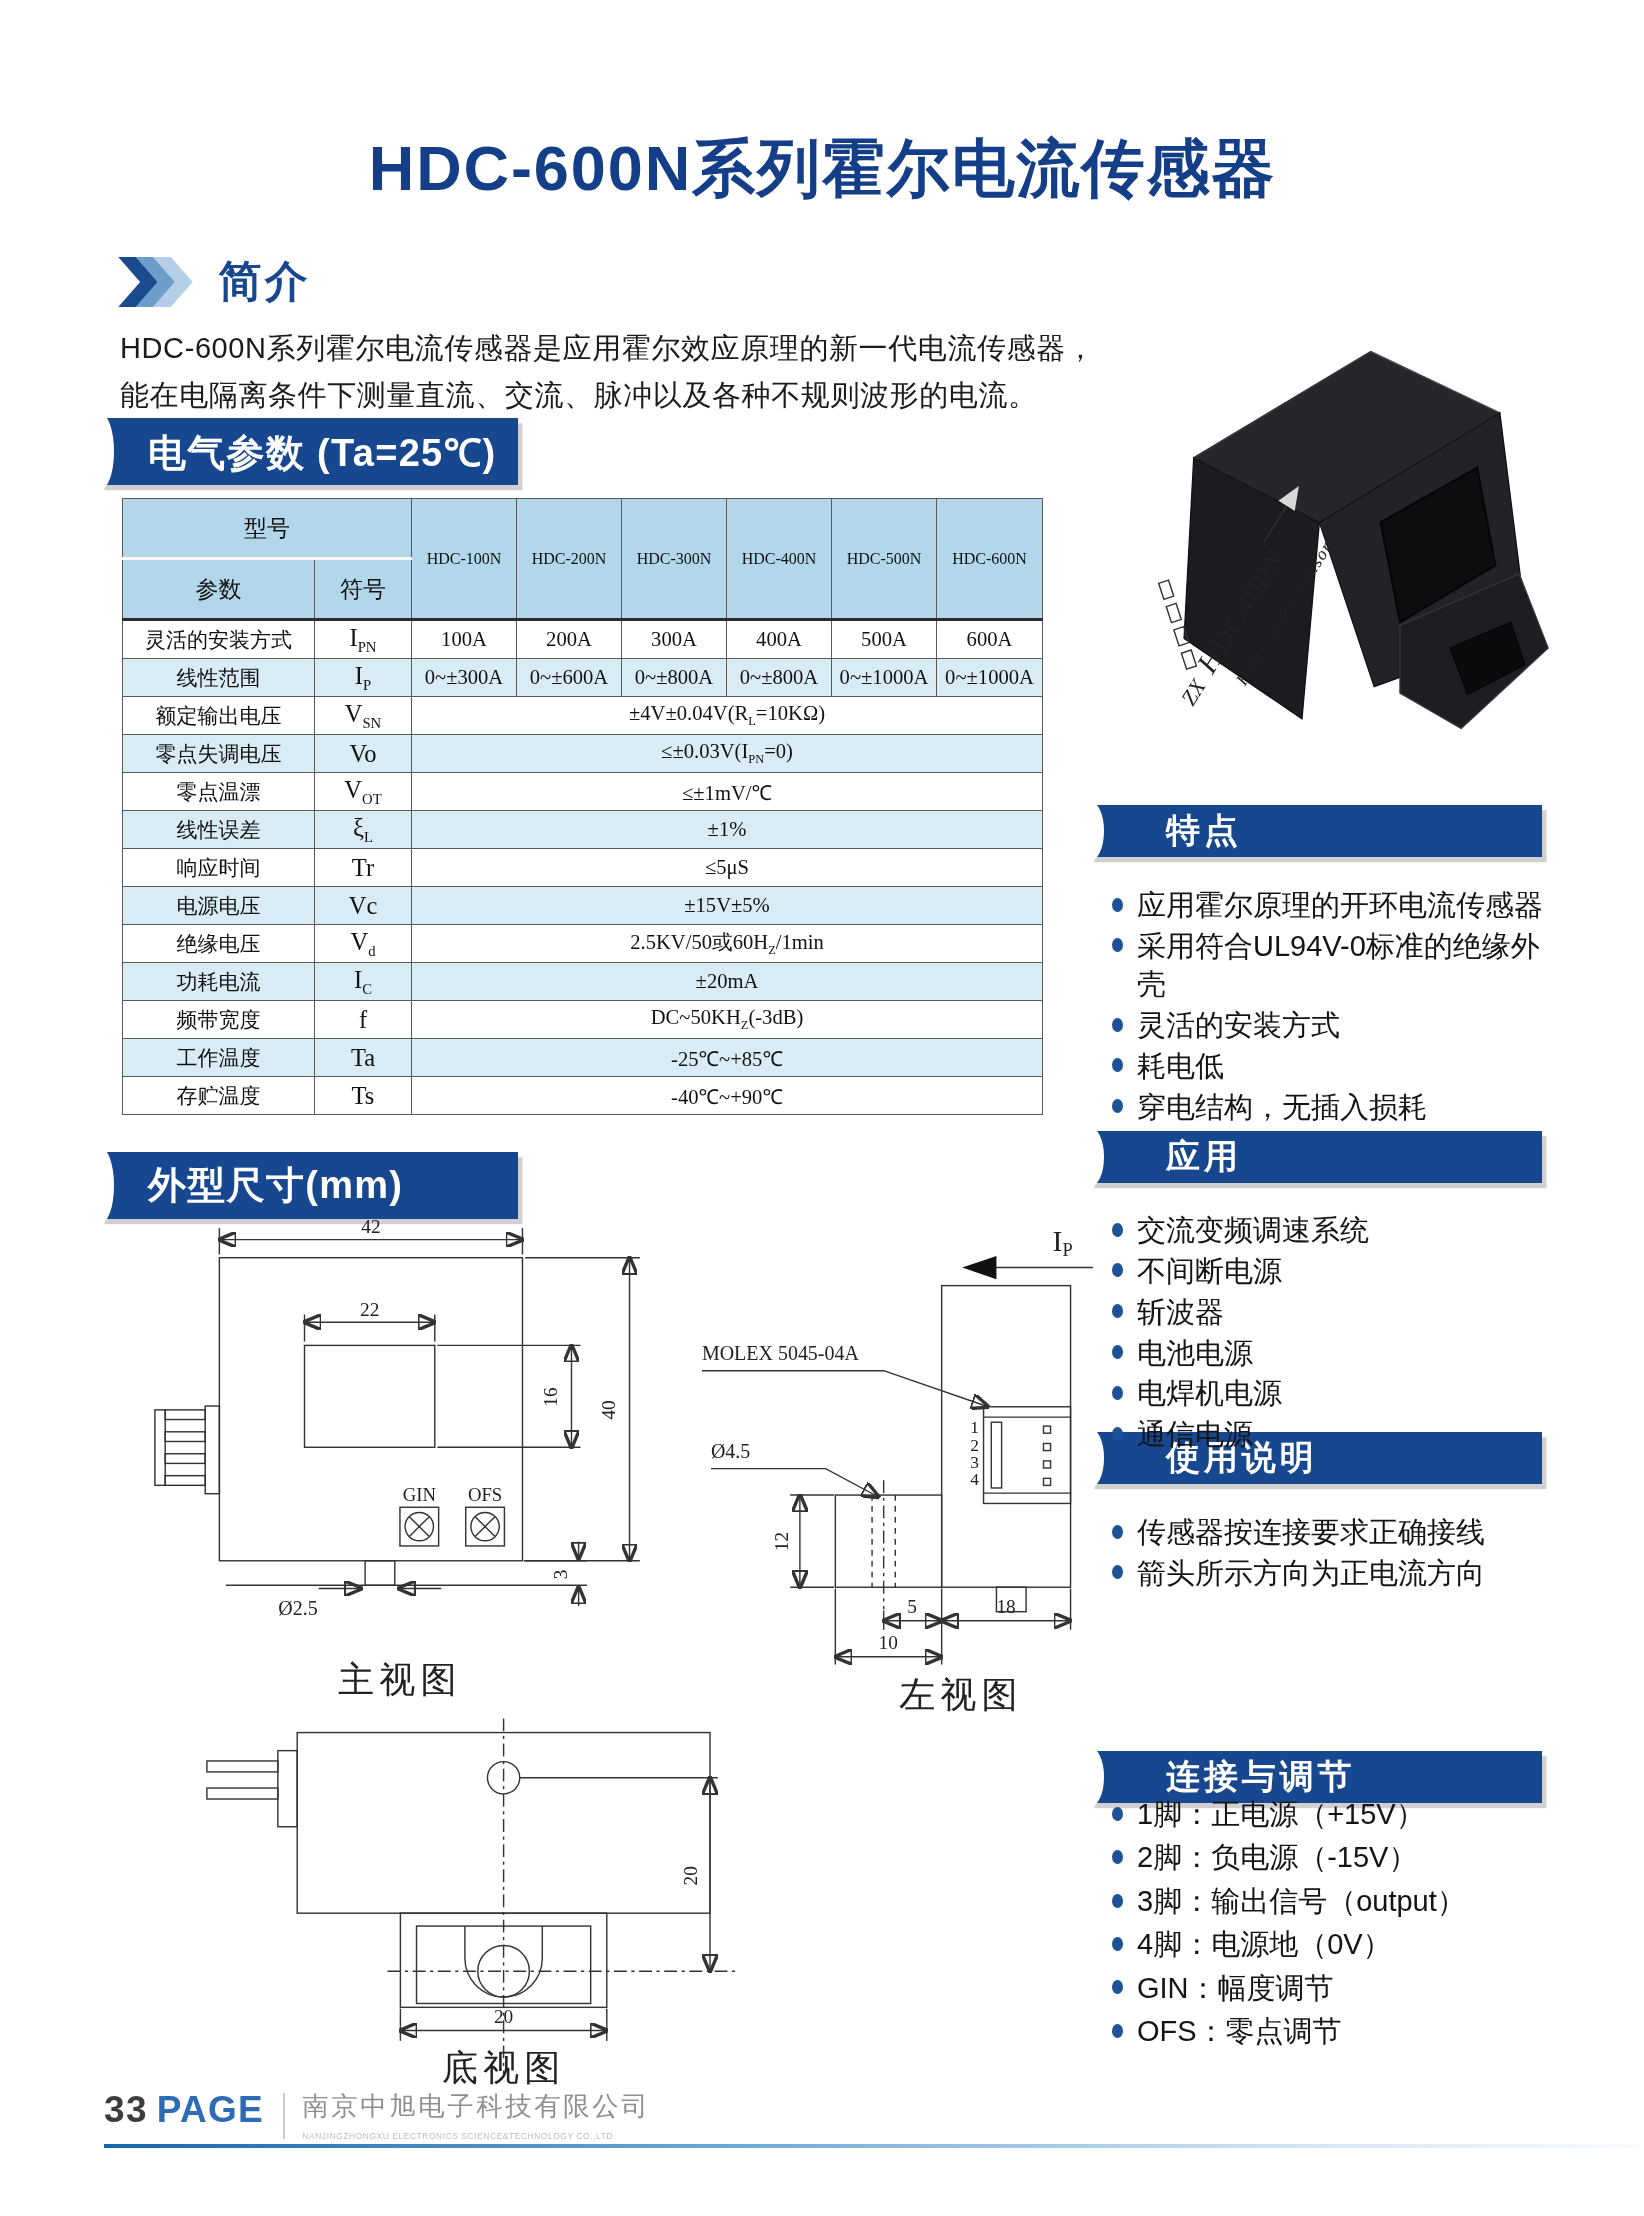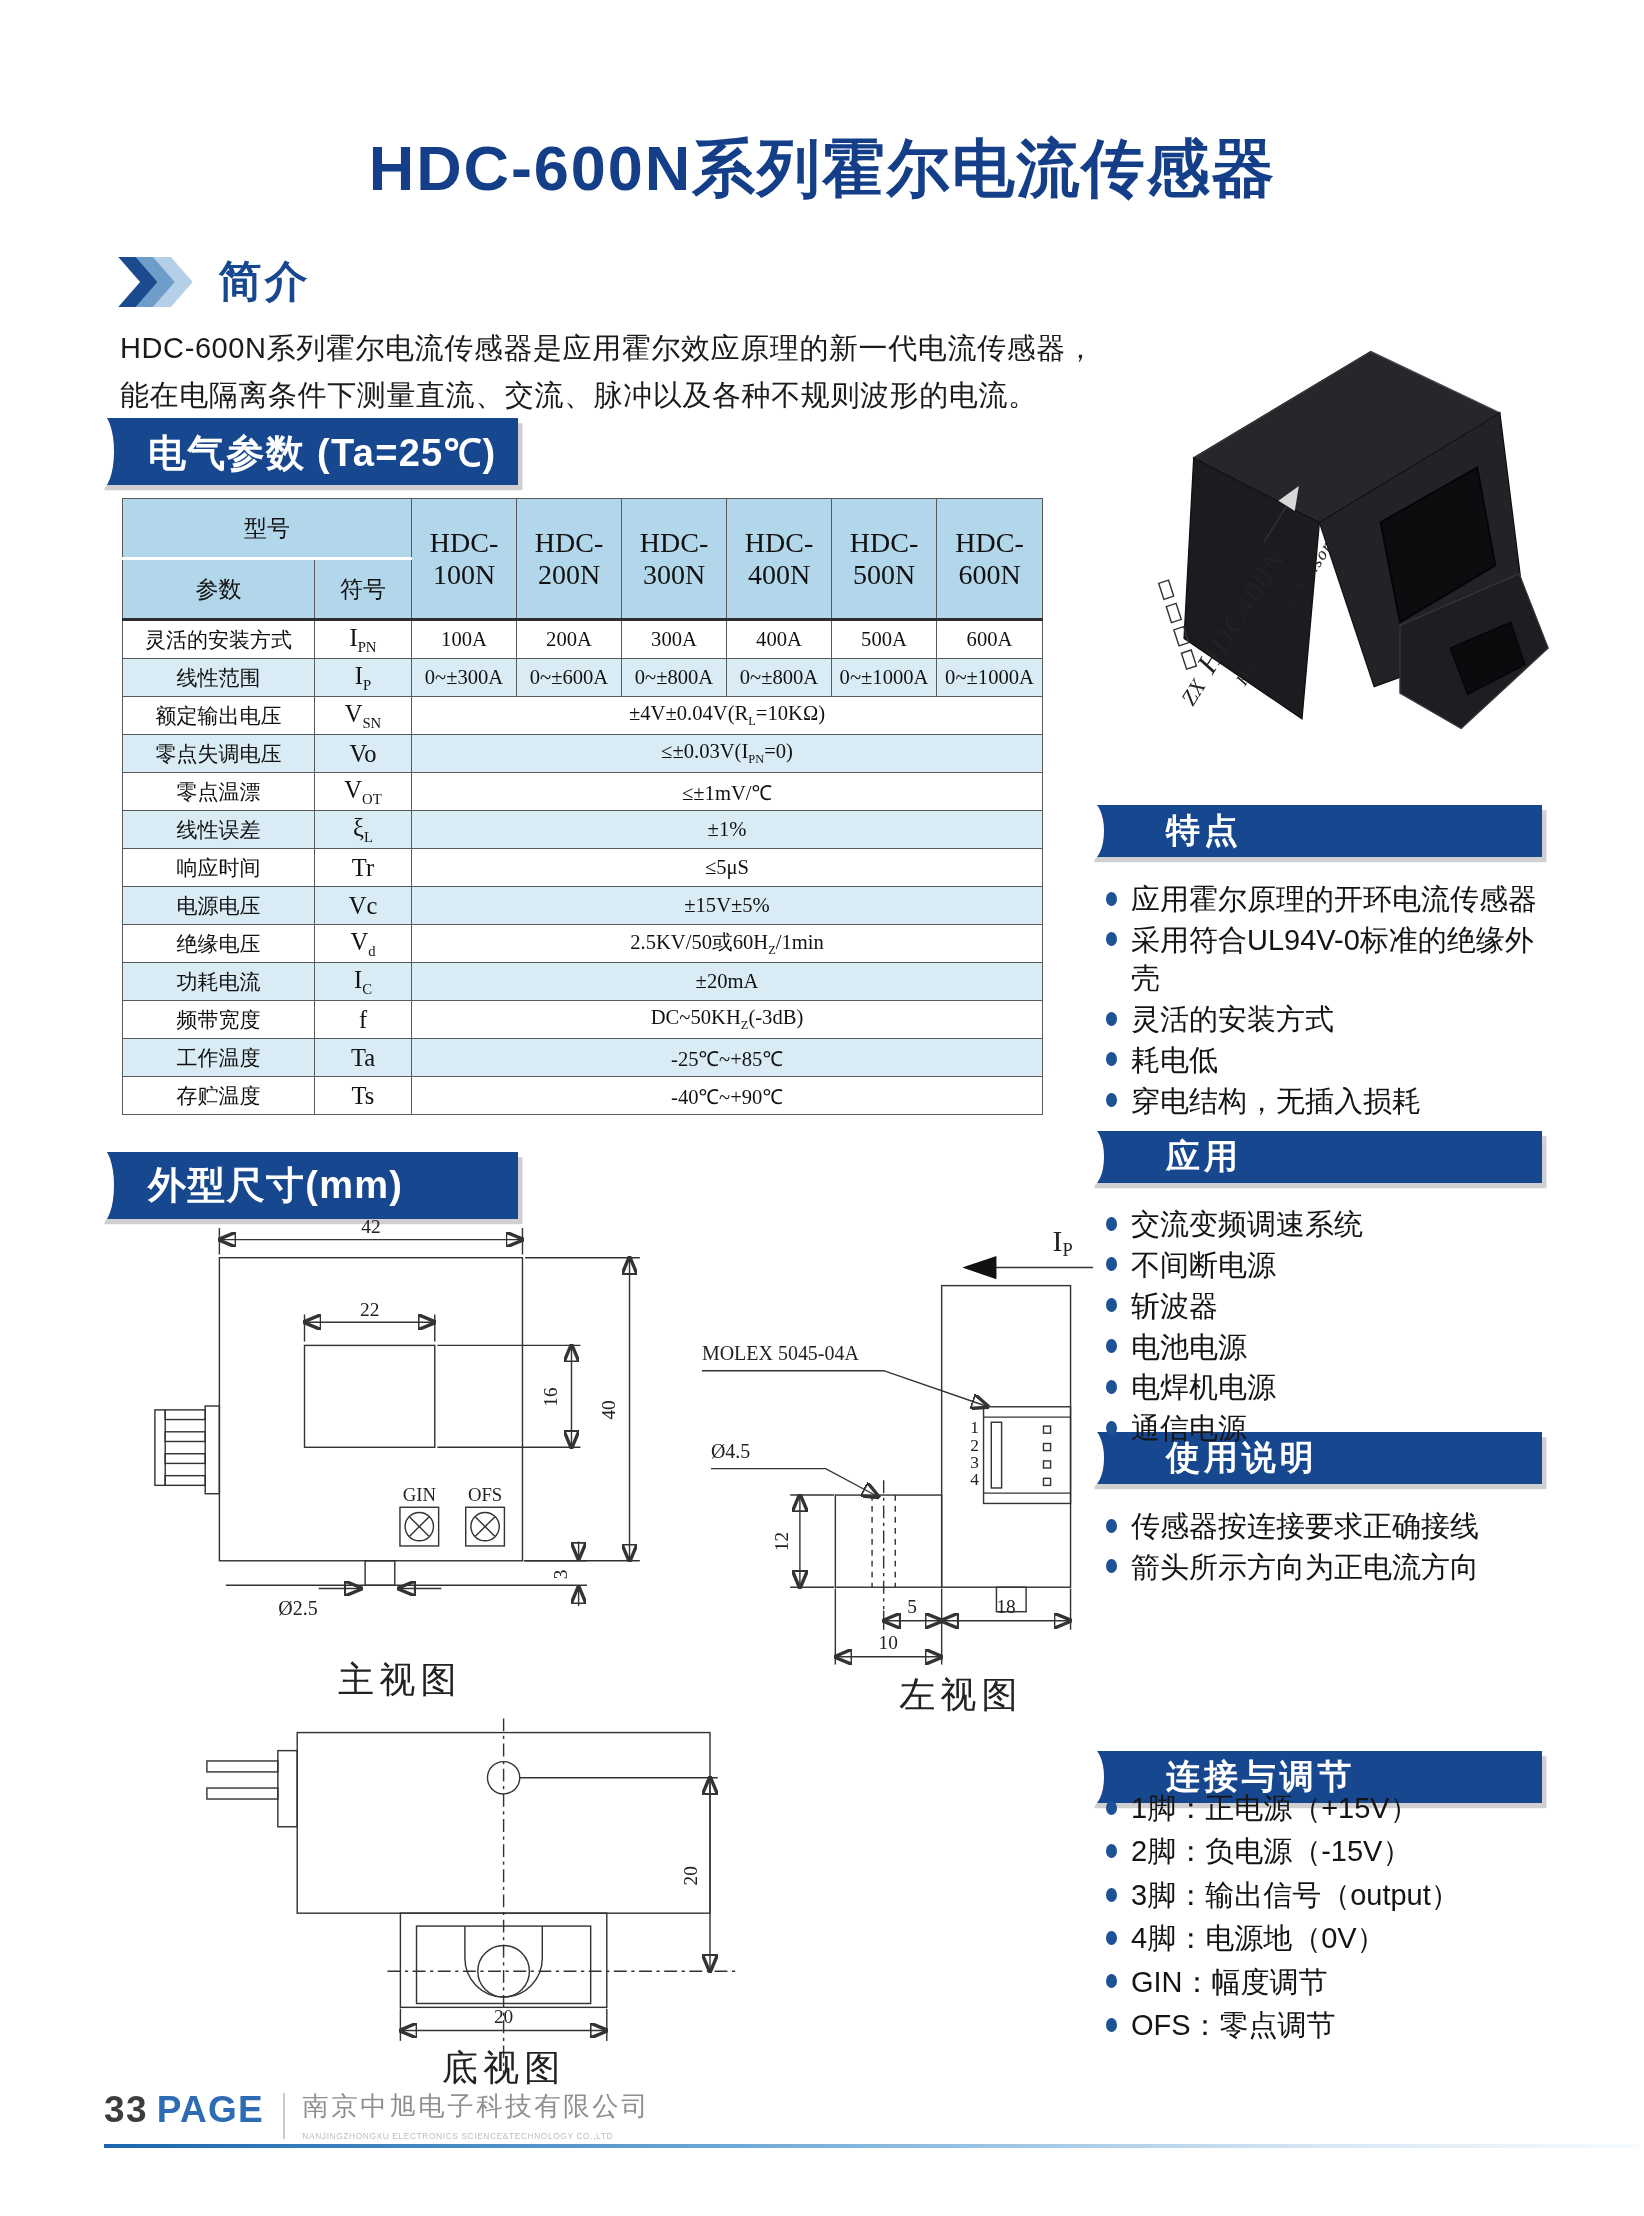--- a/index.html
+++ b/index.html
@@ -37,28 +37,28 @@
           border:1.9px solid #3f3f3f;padding-left:40px;}
   .ptable th,.ptable td{border:1.3px solid #595a5c;text-align:center;vertical-align:middle;
           padding:0 1.9px;overflow:hidden;}
   .ptable thead th{background:#B3D7EA;font-weight:400;}
   .ptable tr.h1 th{height:58px;}
   .ptable tr.h2 th{height:58px;}
   .ptable th.cnr{border-bottom:3.2px solid #ffffff;}
   .ptable th.hb{border-bottom:3.9px solid #2e2e2e;}
   .ptable td{height:37px;font-size:20.6px;}
   .ptable .ch{font-size:23px;}
-  .ptable .model{font-size:28px;}
+  .ptable .model{font-size:16px;}
   .ptable .lbl{font-size:21px;}
   .ptable .sym{font-size:24.5px;}
   .ptable tbody tr:nth-child(even){background:#D9ECF6;}
   sub{font-size:60%;}
 
   
-  .blist{position:absolute;left:1097px;width:452px;list-style:none;margin:4px;padding:0;
+  .blist{position:absolute;left:1097px;width:452px;list-style:none;margin:10px;padding:0;
          font-size:29px;line-height:1.32;color:#141414;}
   .blist li{position:relative;padding-left:30px;margin:0 0 2.6px 0;}
   .blist li::before{content:"";position:absolute;left:4.5px;top:.40em;width:11px;height:14px;
          border-radius:50%;background:#1D5296;}
   #list-feat{top:876px}
   #list-apps{top:1201px}
   #list-usage{top:1503px}
   #list-conn{top:1785px}
   #list-conn li{margin-bottom:5.2px;}
 

